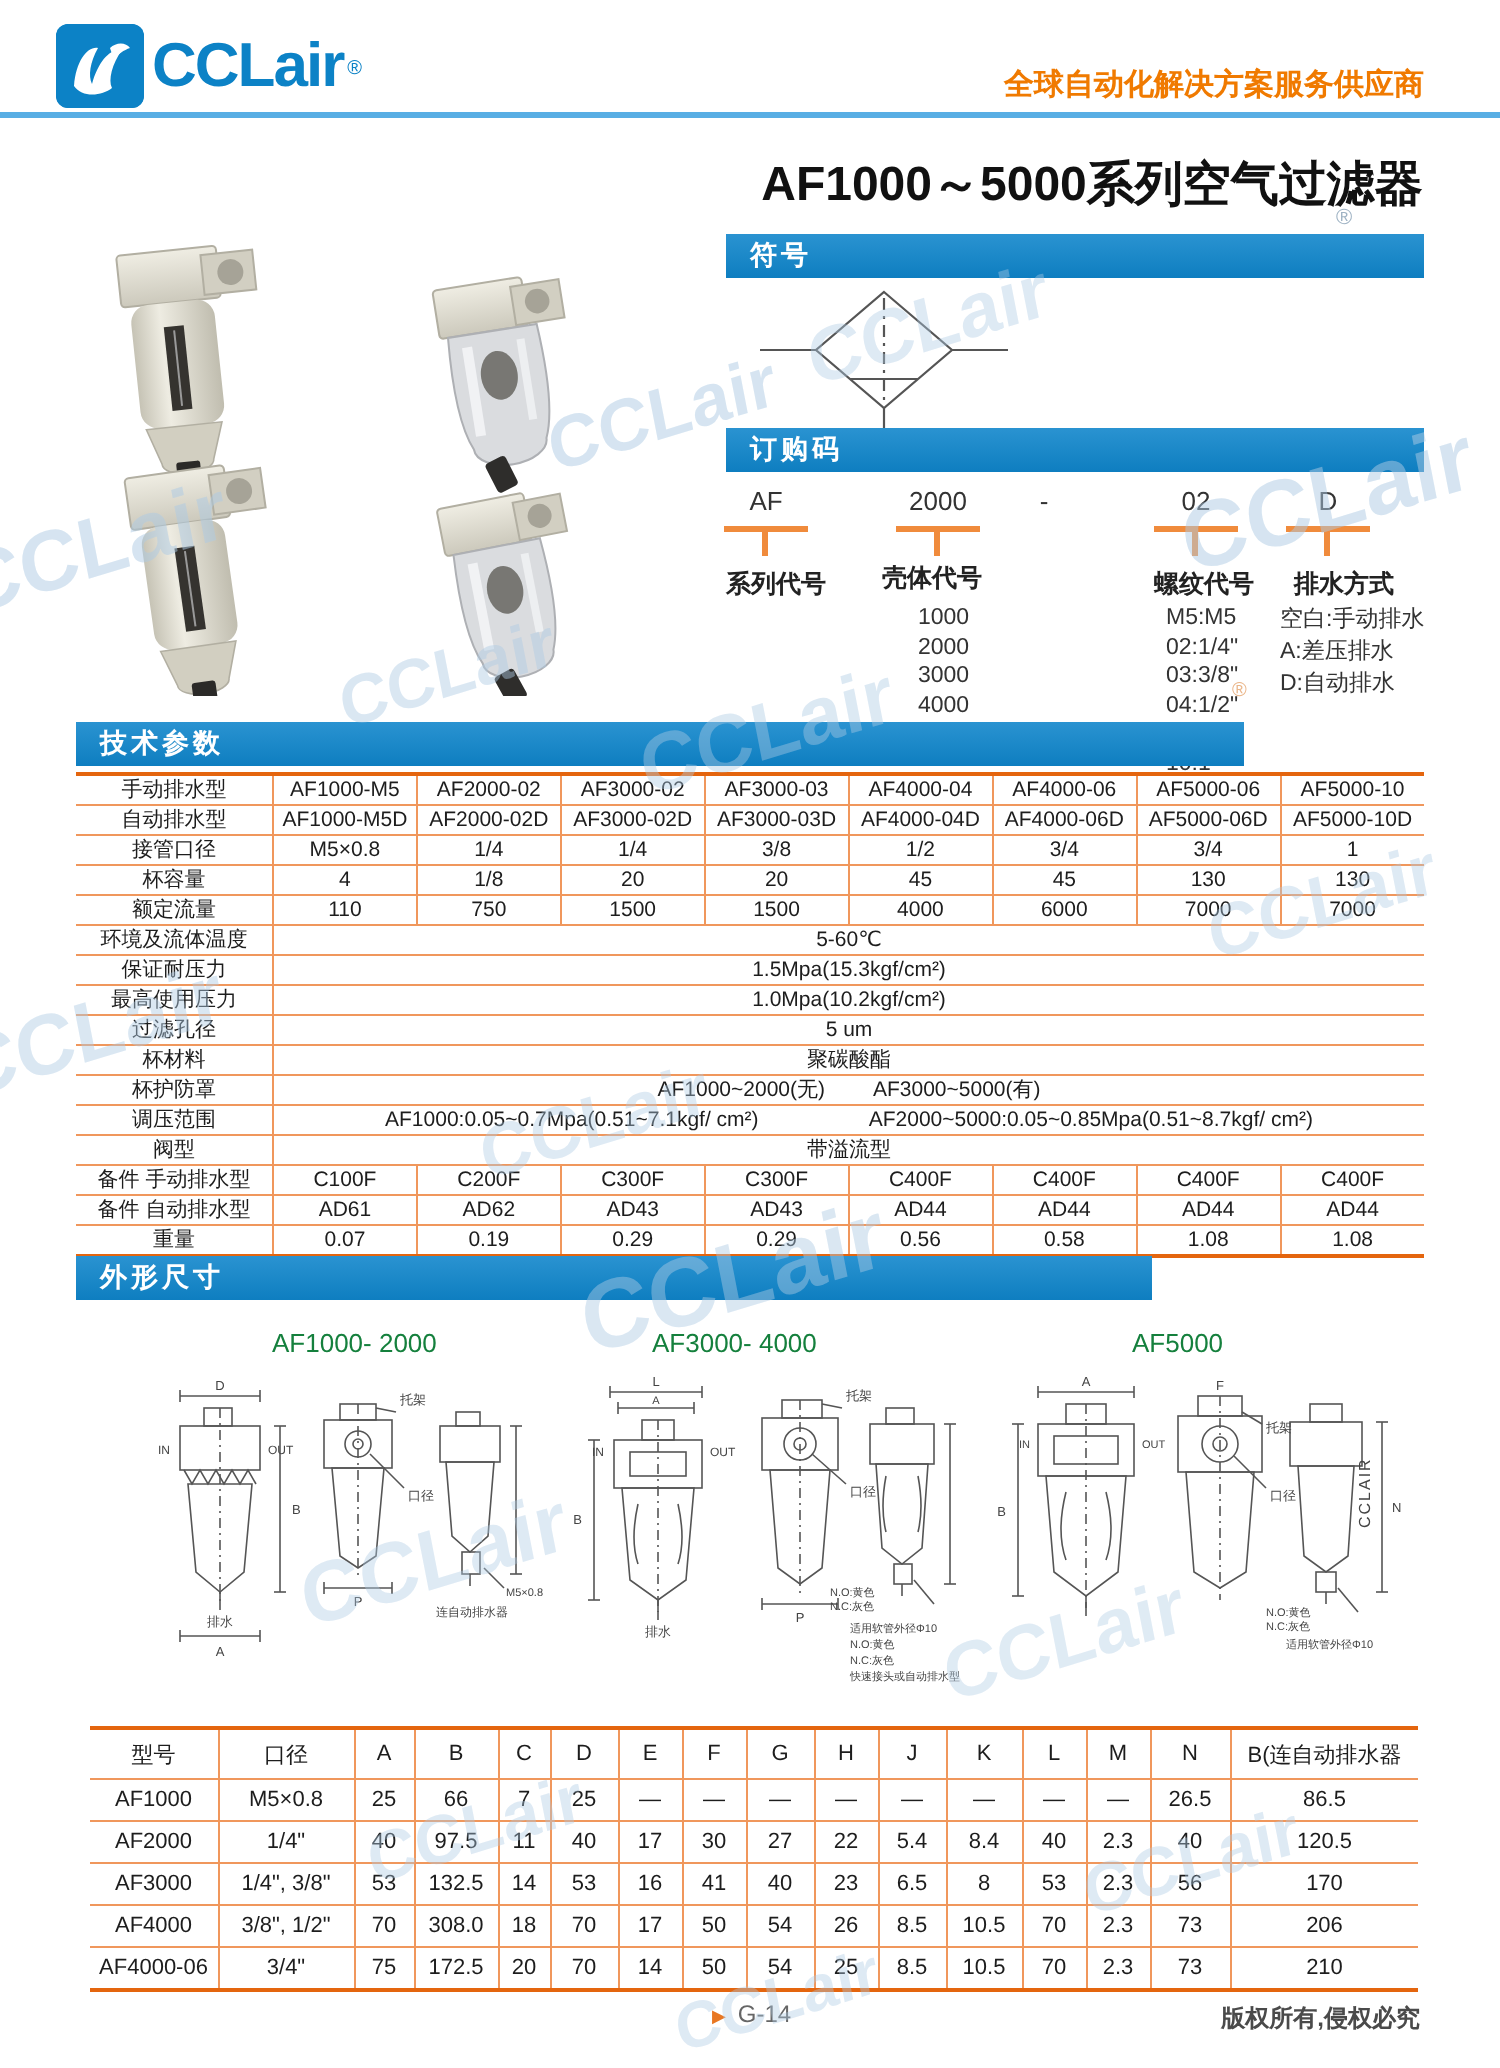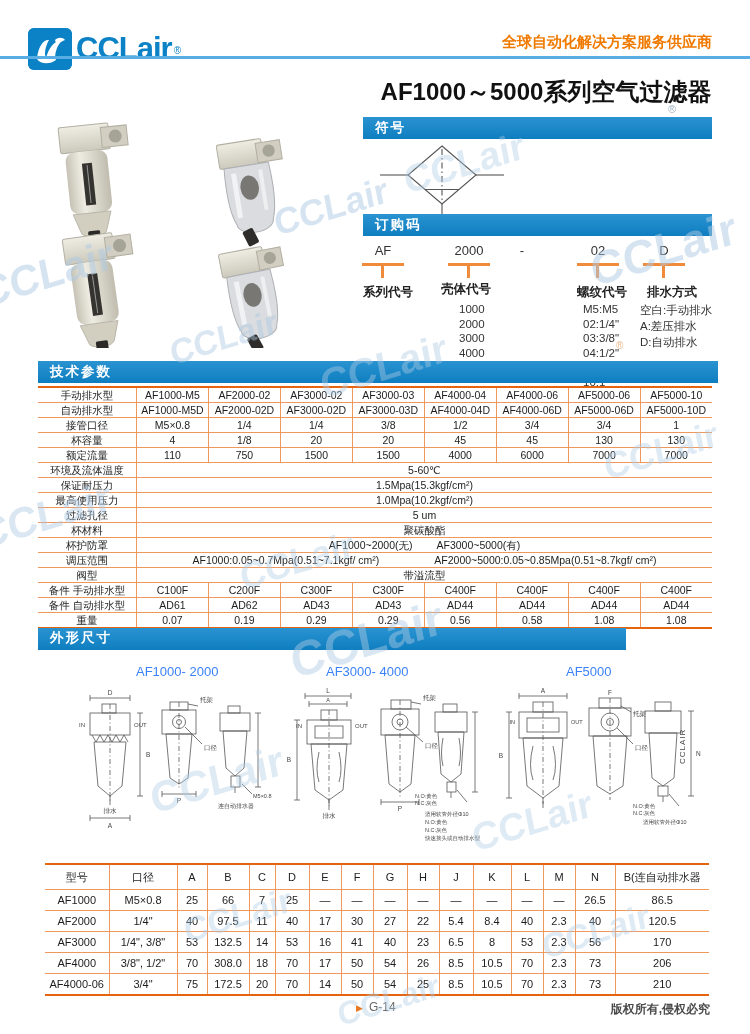--- a/index.html
+++ b/index.html
@@ -1,20 +1,20 @@
 <!DOCTYPE html>
 <html><head>
 <meta charset="utf-8">
 <style>
   html,body{margin:0;padding:0;background:#ffffff;}
   body{font-family:"Liberation Sans","DejaVu Sans",sans-serif;color:#222;}
   .page{position:relative;width:750px;height:1034px;background:#fff;overflow:hidden;}
 
   
-  .logo-wrap{position:absolute;left:28px;top:28px;display:flex;align-items:center;}
+  .logo-wrap{position:absolute;left:28px;top:12px;display:flex;align-items:center;}
   .logo-mark{width:44px;height:42px;border-radius:6px;background:#0c82c6;display:block;}
   .logo-text{font-size:31px;font-weight:bold;color:#0c82c6;letter-spacing:-1px;line-height:42px;margin-left:4px;}
   .logo-reg{font-size:10px;color:#0c82c6;vertical-align:top;position:relative;top:2px;left:2px;font-weight:normal;}
   .tagline{position:absolute;right:38px;top:33px;font-size:15px;font-weight:bold;color:#f07a00;}
   .head-rule{position:absolute;left:0;top:56px;width:750px;height:3px;background:#58aee4;}
 
   
   .doc-title{position:absolute;left:378px;top:76px;width:336px;text-align:center;font-size:24px;font-weight:bold;color:#111;}
 
   
@@ -31,21 +31,21 @@
   
   .tech-table{position:absolute;left:38px;top:386px;width:674px;border-collapse:collapse;table-layout:fixed;font-size:10.5px;color:#1d1d1d;border-top:2px solid #e4650e;border-bottom:2px solid #e4650e;}
   .tech-table td{border-top:1px solid #f0975c;text-align:center;height:14px;line-height:13px;padding:0;white-space:nowrap;overflow:hidden;}
   .tech-table tr:first-child td{border-top:none;}
   .tech-table td + td{border-left:1px solid #f0975c;}
   .tech-table td.lab{width:98px;}
   .duo{display:flex;justify-content:center;gap:24px;}
   .duo2{display:flex;justify-content:space-around;padding:0 28px;}
 
   
-  .drw-title{position:absolute;font-size:13px;color:#3b82f6;white-space:nowrap;}
+  .drw-title{position:absolute;font-size:13px;color:#15803d;white-space:nowrap;}
   .drw{position:absolute;}
 
   
   .dim-table{position:absolute;left:45px;top:863px;width:664px;border-collapse:collapse;table-layout:fixed;font-size:11px;color:#1d1d1d;border-top:2px solid #e4650e;border-bottom:2px solid #e4650e;}
   .dim-table th{font-weight:normal;height:24px;border-bottom:1px solid #f0975c;text-align:center;padding:0;white-space:nowrap;overflow:hidden;}
   .dim-table td{height:20px;border-bottom:1px solid #f0975c;text-align:center;padding:0;white-space:nowrap;overflow:hidden;}
   .dim-table tr :first-child{border-left:none;}
   .dim-table th + th,.dim-table td + td{border-left:1px solid #f0975c;}
   .dim-table tr:last-child td{border-bottom:none;}
 
@@ -182,21 +182,21 @@
     <div>04:1/2"</div>
     <div>06:3/4"</div>
     <div>10:1"</div>
   </div>
   <div class="oc-opts" style="left:640px;top:302px;line-height:16px;">
     <div>空白:手动排水</div>
     <div>A:差压排水</div>
     <div>D:自动排水</div>
   </div>
 
-  <div class="bar" style="left:38px;top:361px;width:680px;">技术参数</div>
+  <div class="bar" style="left:38px;top:361px;width:584px;">技术参数</div>
 
   <table class="tech-table">
     <tbody>
         <tr>
       <td class="lab">手动排水型</td>
       <td>AF1000-M5</td>
       <td>AF2000-02</td>
       <td>AF3000-02</td>
       <td>AF3000-03</td>
       <td>AF4000-04</td>
@@ -319,21 +319,21 @@
       <td>0.29</td>
       <td>0.29</td>
       <td>0.56</td>
       <td>0.58</td>
       <td>1.08</td>
       <td>1.08</td>
     </tr>
   </tbody>
     </table>
 
-  <div class="bar" style="left:38px;top:628px;width:588px;font-family:Liberation Mono, monospace;">外形尺寸</div>
+  <div class="bar" style="left:38px;top:628px;width:538px;">外形尺寸</div>
 
   <div class="drw-title" style="left:136px;top:664px;">AF1000- 2000</div>
   <div class="drw-title" style="left:326px;top:664px;">AF3000- 4000</div>
   <div class="drw-title" style="left:566px;top:664px;">AF5000</div>
 
   <svg class="drw" style="left:52px;top:686px;" width="220" height="170" viewBox="0 0 220 170">
     <g stroke="#555" stroke-width=".8" fill="none">
       <line x1="38" y1="12" x2="78" y2="12"></line>
         <line x1="38" y1="9" x2="38" y2="15"></line>
         <line x1="78" y1="9" x2="78" y2="15"></line>

